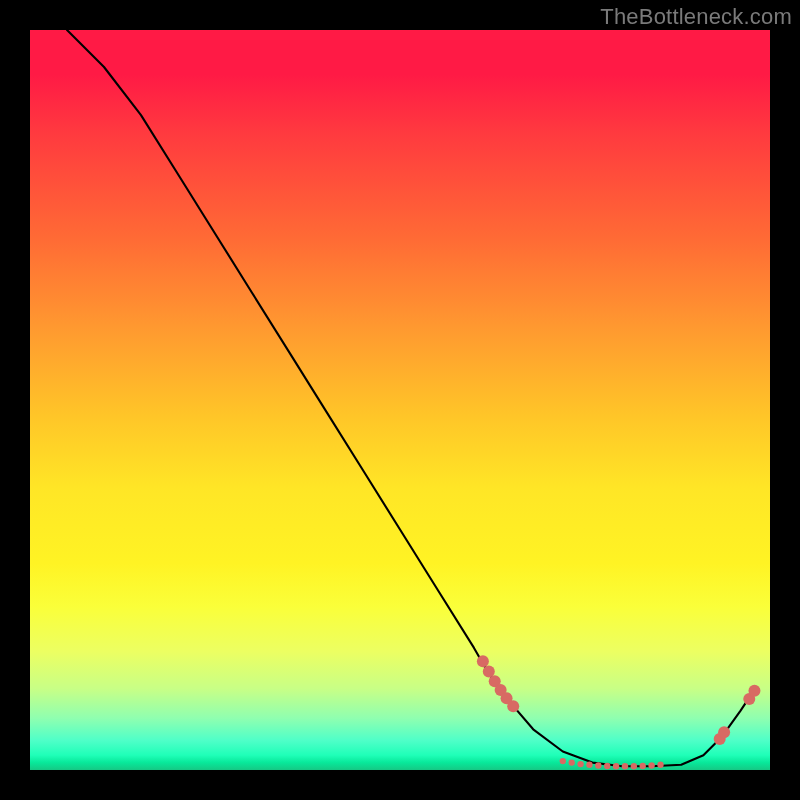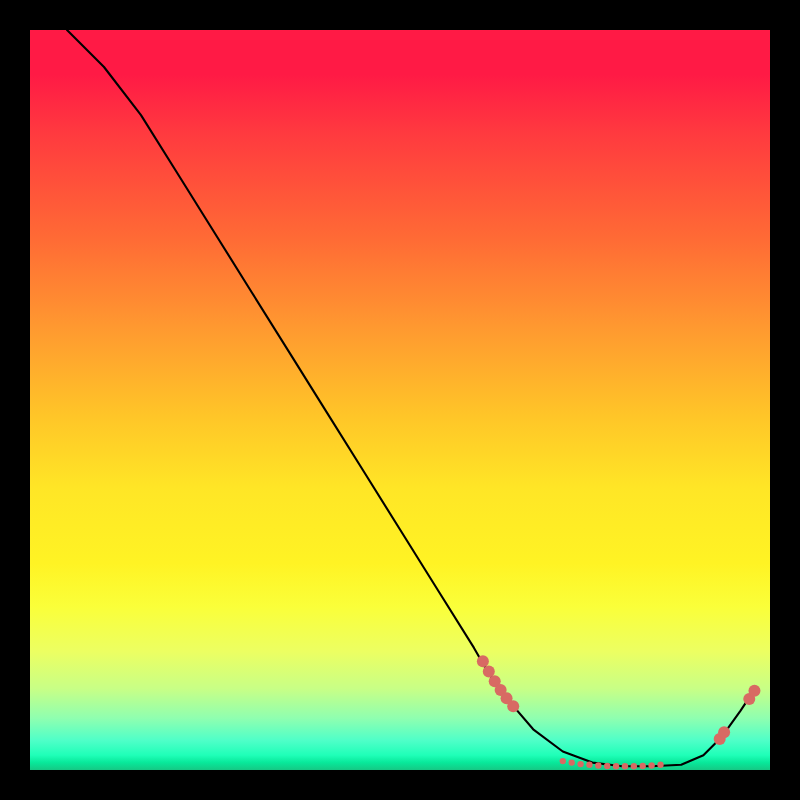--- a/index.html
+++ b/index.html
@@ -59,20 +59,21 @@
   }
   .svg-layer {
     position: absolute;
     inset: 0;
   }
 </style>
 </head>
 <body>
 
 <div class="frame">
+  <div class="watermark">TheBottleneck.com</div>
 
   <div class="plot">
     <div class="gradient"></div>
     <svg class="svg-layer" viewBox="0 0 740 740" preserveAspectRatio="none">
       <path id="curve-path" fill="none" stroke="#000" stroke-width="2.1" stroke-linecap="round" stroke-linejoin="round" d="M37.00 0.00 L74.00 37.00 L111.00 85.10 L148.00 144.30 L185.00 203.50 L222.00 262.70 L259.00 321.90 L296.00 381.10 L333.00 440.30 L370.00 499.50 L407.00 558.70 L444.00 617.90 L458.80 643.80 L481.00 673.40 L503.20 699.30 L532.80 721.50 L562.40 732.60 L592.00 736.30 L621.60 736.30 L651.20 734.82 L673.40 725.20 L691.90 706.70 L710.40 680.80 L725.20 658.60"></path>
       <g id="dots-group">
           <circle cx="452.88" cy="631.22" r="6" fill="#d86a63"></circle>
           <circle cx="458.80" cy="641.58" r="6" fill="#d86a63"></circle>
           <circle cx="464.72" cy="651.20" r="6" fill="#d86a63"></circle>
           <circle cx="470.64" cy="660.08" r="6" fill="#d86a63"></circle>

